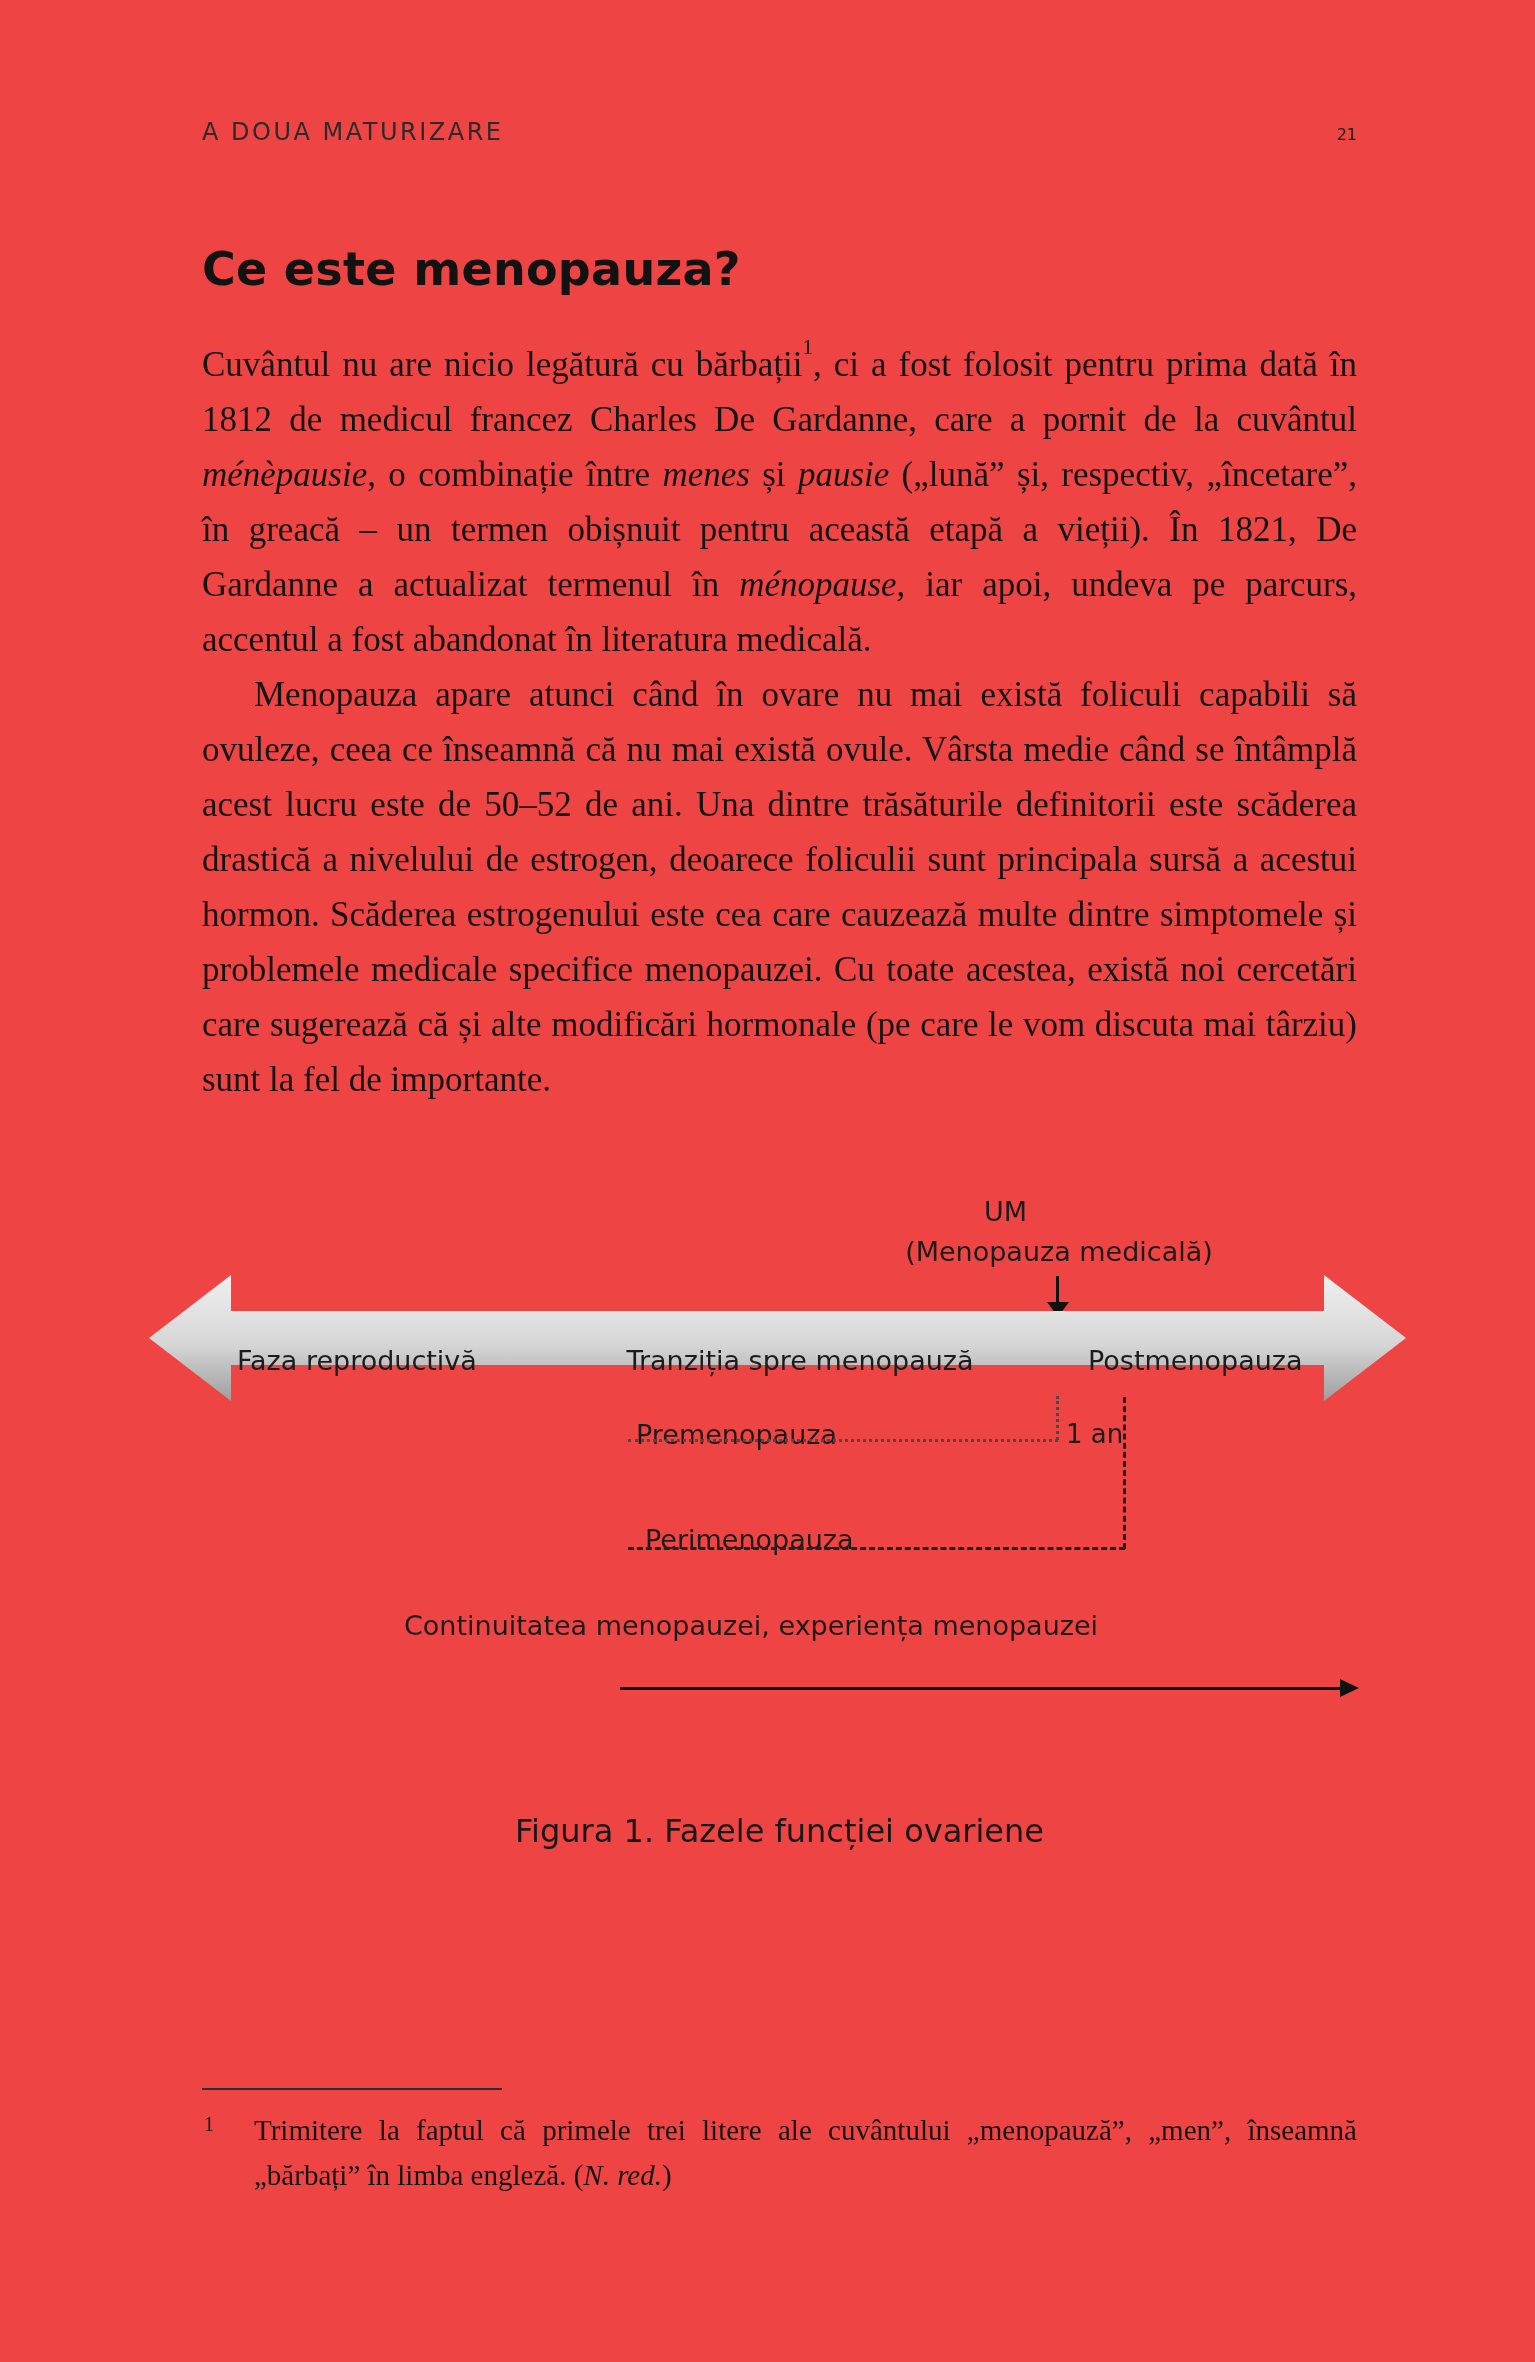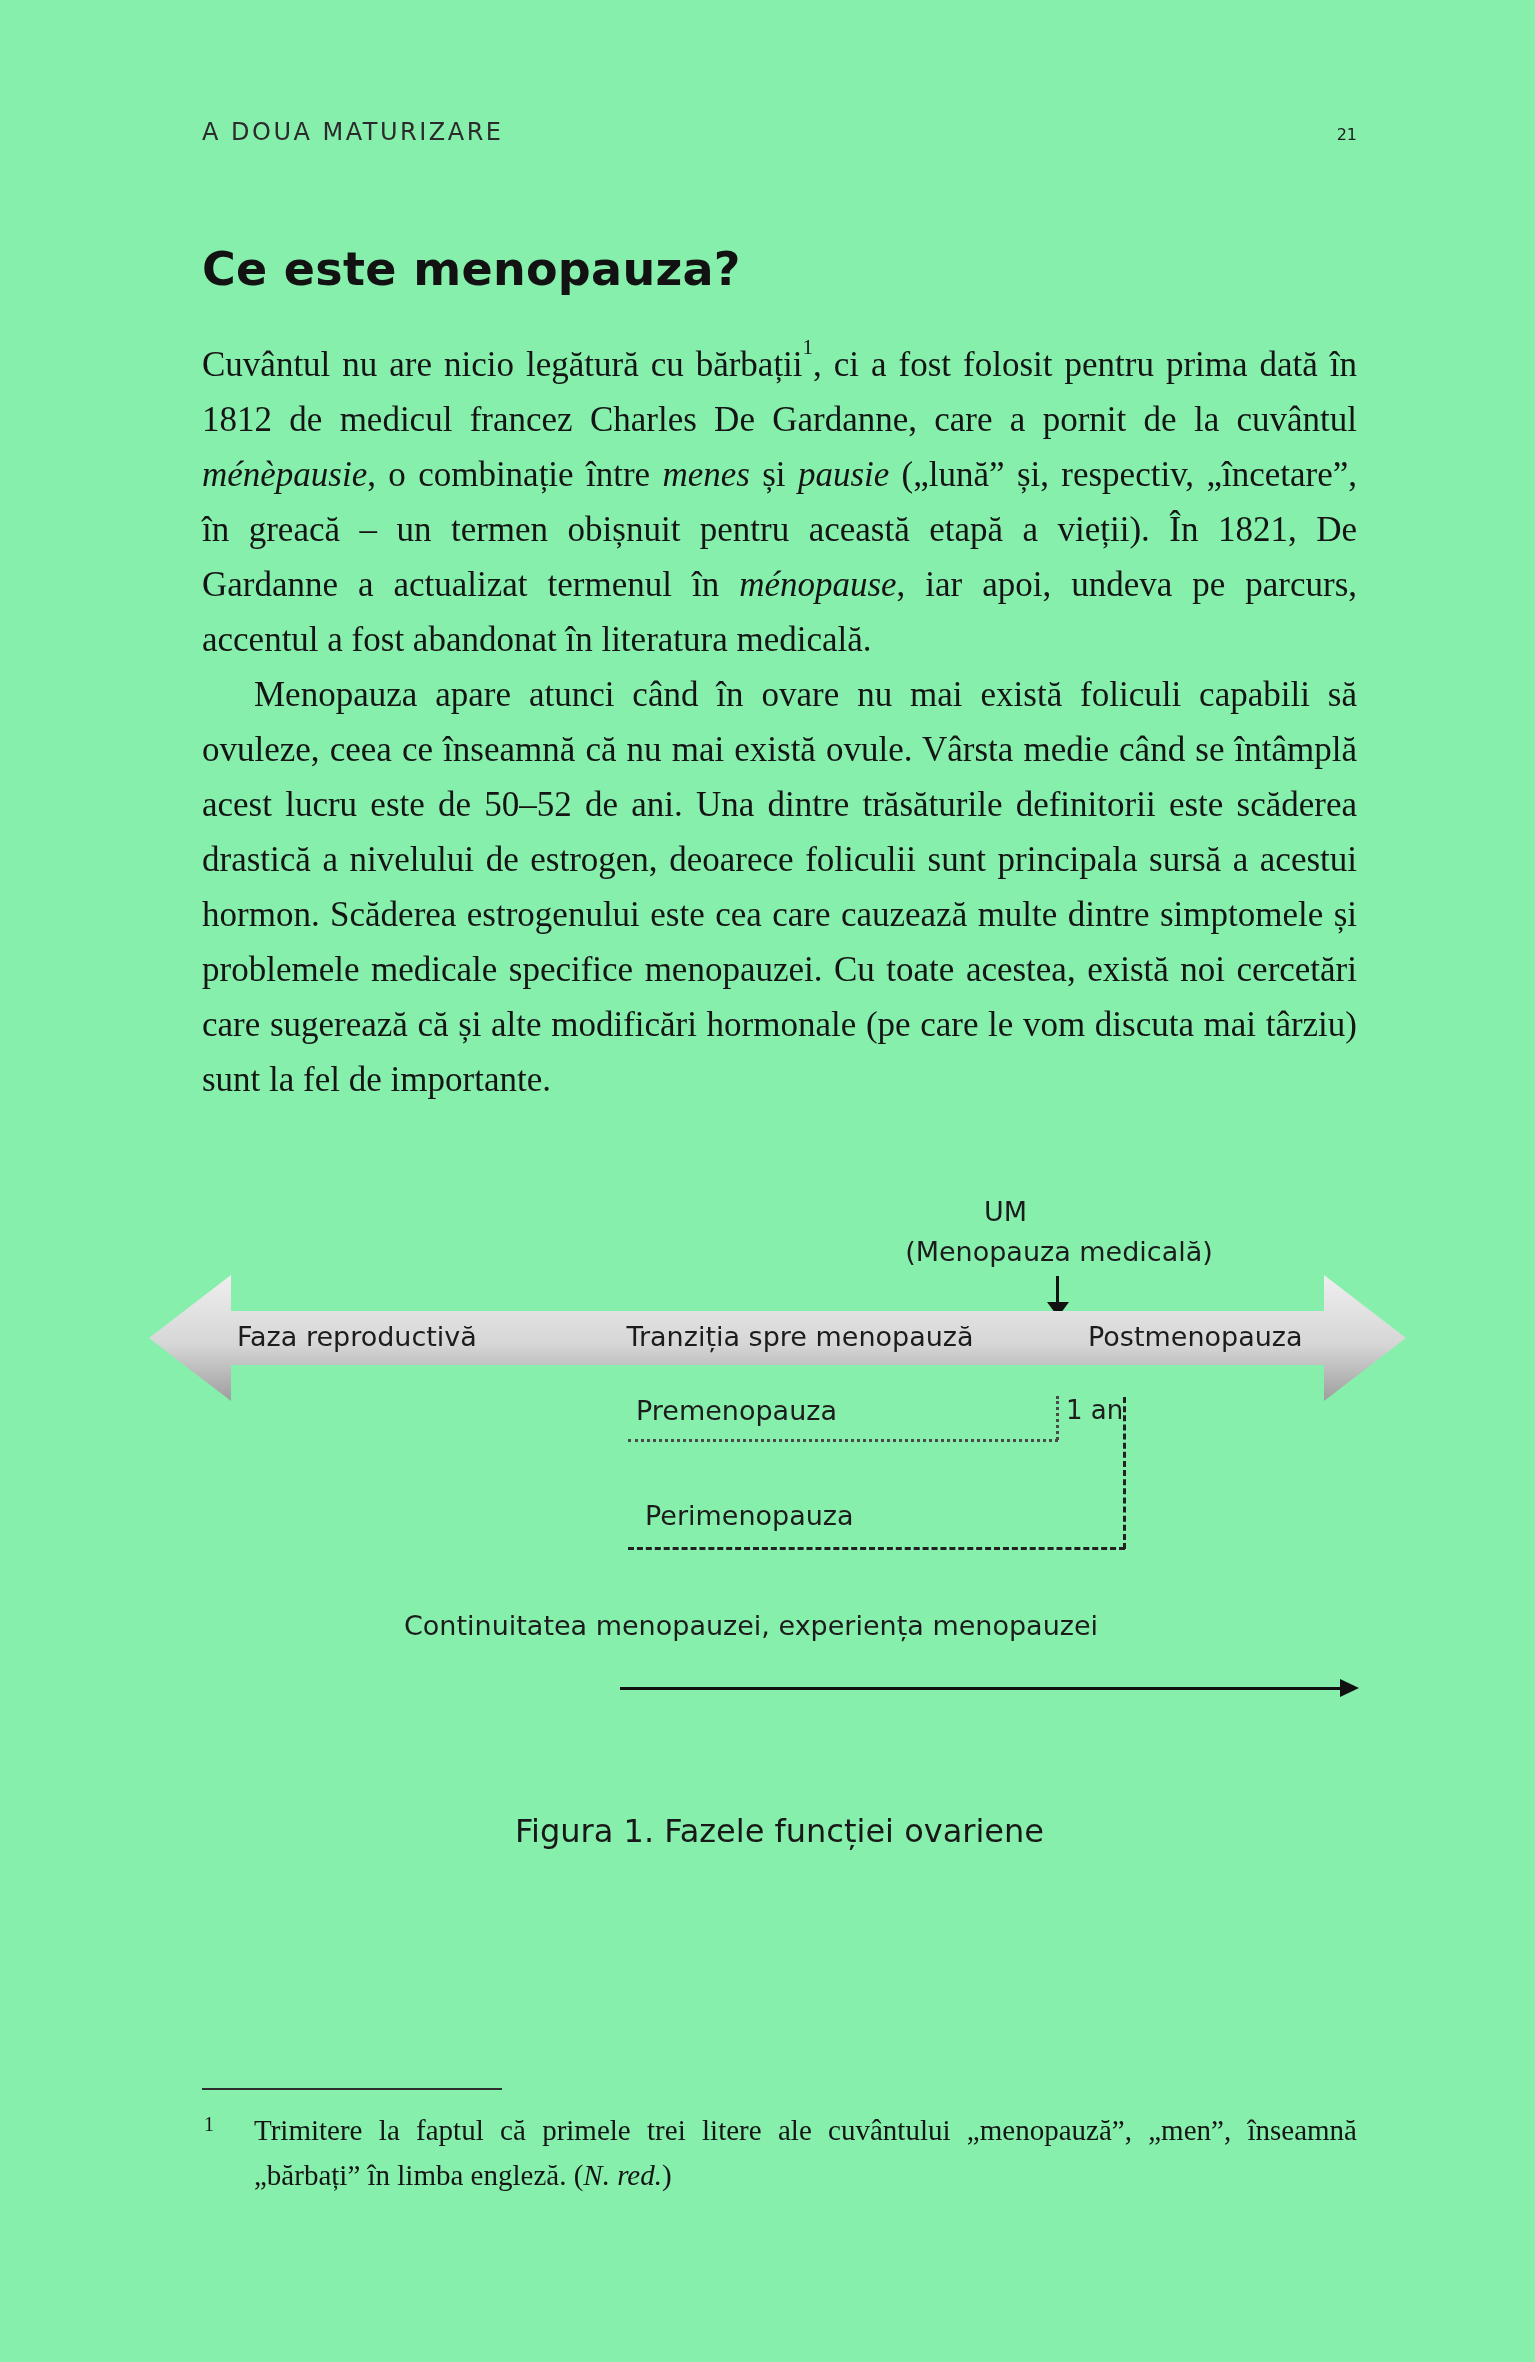--- a/index.html
+++ b/index.html
@@ -1,20 +1,20 @@
 <!DOCTYPE html>
 <html><head>
 <meta charset="utf-8">
 <style>
   html,body{margin:0;padding:0;background:#ffffff;}
   .page{
     position:relative;
     width:1535px;
     height:2362px;
-    background:#86efac;
+    background:#ef4444;
     overflow:hidden;
     color:#1a1a1a;
   }
   .content{
     padding:118px 178px 0 202px;
   }
   
   .runhead{
     display:flex;
     justify-content:space-between;
@@ -60,21 +60,21 @@
   .body-text i{font-style:italic;}
   
   .figure{
     position:relative;
     height:560px;
     margin:75px -178px 0 -202px;
     font-family:"DejaVu Sans", sans-serif;
     color:#1c1c1c;
   }
   .fig-abs{position:absolute;}
-  .fig-label{font-size:27px; white-space:nowrap;}
+  .fig-label{font-size:27px; white-space:nowrap;margin-top:24px;}
   .um-label{left:984px; top:14px; width:210px; text-align:left; font-size:27px;}
   .um-sub{left:804px; top:54px; width:510px; text-align:center; font-size:27px;}
   .um-arrow-line{left:1056px; top:94px; width:3px; height:26px; background:#111;}
   .um-arrow-head{
     left:1047px; top:120px; width:0; height:0;
     border-left:11px solid transparent;
     border-right:11px solid transparent;
     border-top:15px solid #111;
   }
   .big-arrow{left:145px; top:81px;}

